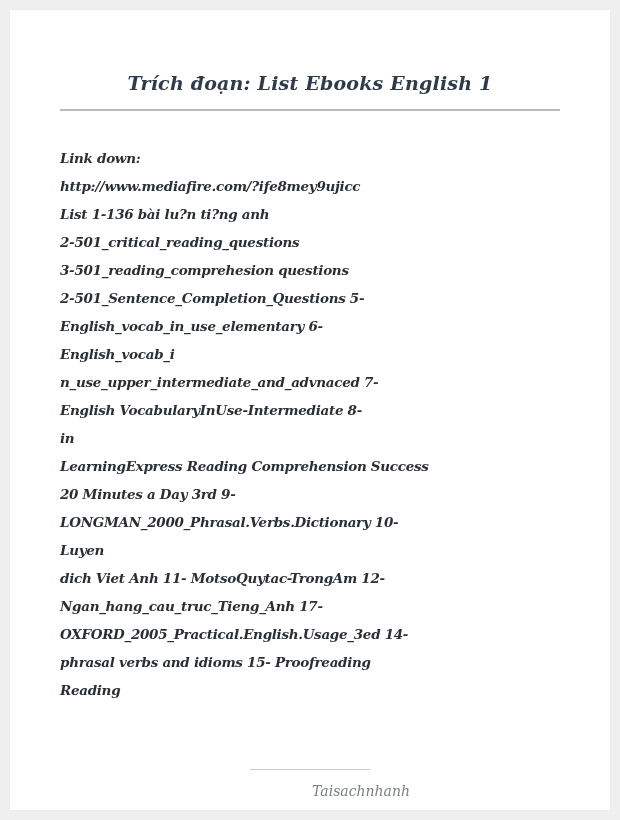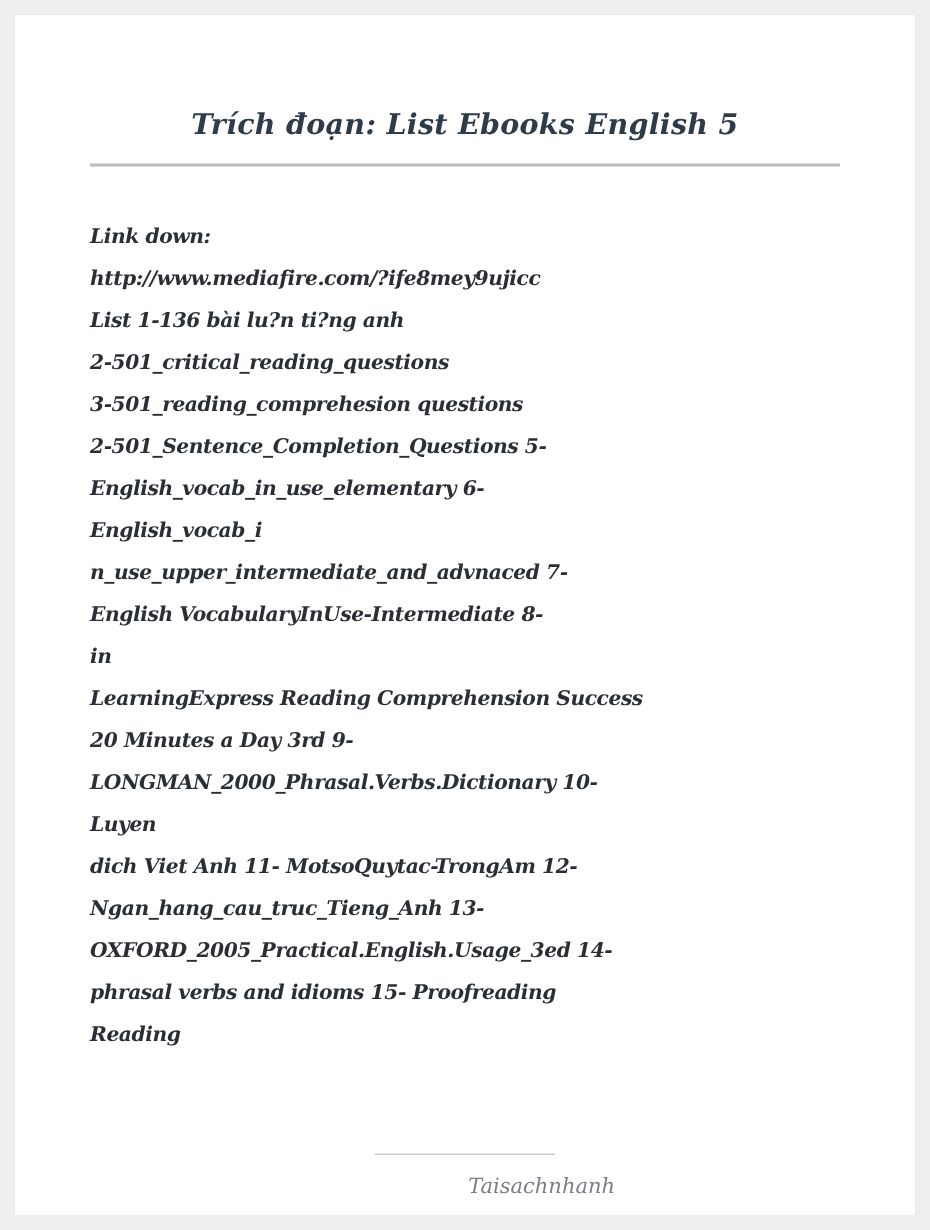--- a/index.html
+++ b/index.html
@@ -74,41 +74,41 @@
       font-family: "DejaVu Serif", serif;
       font-style: italic;
       font-size: 14px;
       color: #7a7f85;
     }
   </style>
 </head>
 <body>
 
 <div class="page">
-  <div class="title">Trích đoạn: List Ebooks English 5</div>
+  <div class="title">Trích đoạn: List Ebooks English 1</div>
   <div class="title-rule"></div>
 
   <div class="content">
     <div class="line">Link down:</div>
     <div class="line">http://www.mediafire.com/?ife8mey9ujicc</div>
     <div class="line">List 1-136 bài lu?n ti?ng anh</div>
     <div class="line">2-501_critical_reading_questions</div>
     <div class="line">3-501_reading_comprehesion questions</div>
     <div class="line">2-501_Sentence_Completion_Questions 5-</div>
     <div class="line">English_vocab_in_use_elementary 6-</div>
     <div class="line">English_vocab_i</div>
     <div class="line">n_use_upper_intermediate_and_advnaced 7-</div>
     <div class="line">English VocabularyInUse-Intermediate 8-</div>
     <div class="line">in</div>
     <div class="line">LearningExpress Reading Comprehension Success</div>
     <div class="line">20 Minutes a Day 3rd 9-</div>
     <div class="line">LONGMAN_2000_Phrasal.Verbs.Dictionary 10-</div>
     <div class="line">Luyen</div>
     <div class="line">dich Viet Anh 11- MotsoQuytac-TrongAm 12-</div>
-    <div class="line">Ngan_hang_cau_truc_Tieng_Anh 13-</div>
+    <div class="line">Ngan_hang_cau_truc_Tieng_Anh 17-</div>
     <div class="line">OXFORD_2005_Practical.English.Usage_3ed 14-</div>
     <div class="line">phrasal verbs and idioms 15- Proofreading</div>
     <div class="line">Reading</div>
   </div>
 
   <div class="footer-rule"></div>
   <div class="footer">Taisachnhanh</div>
 </div>
 
 </body></html>

